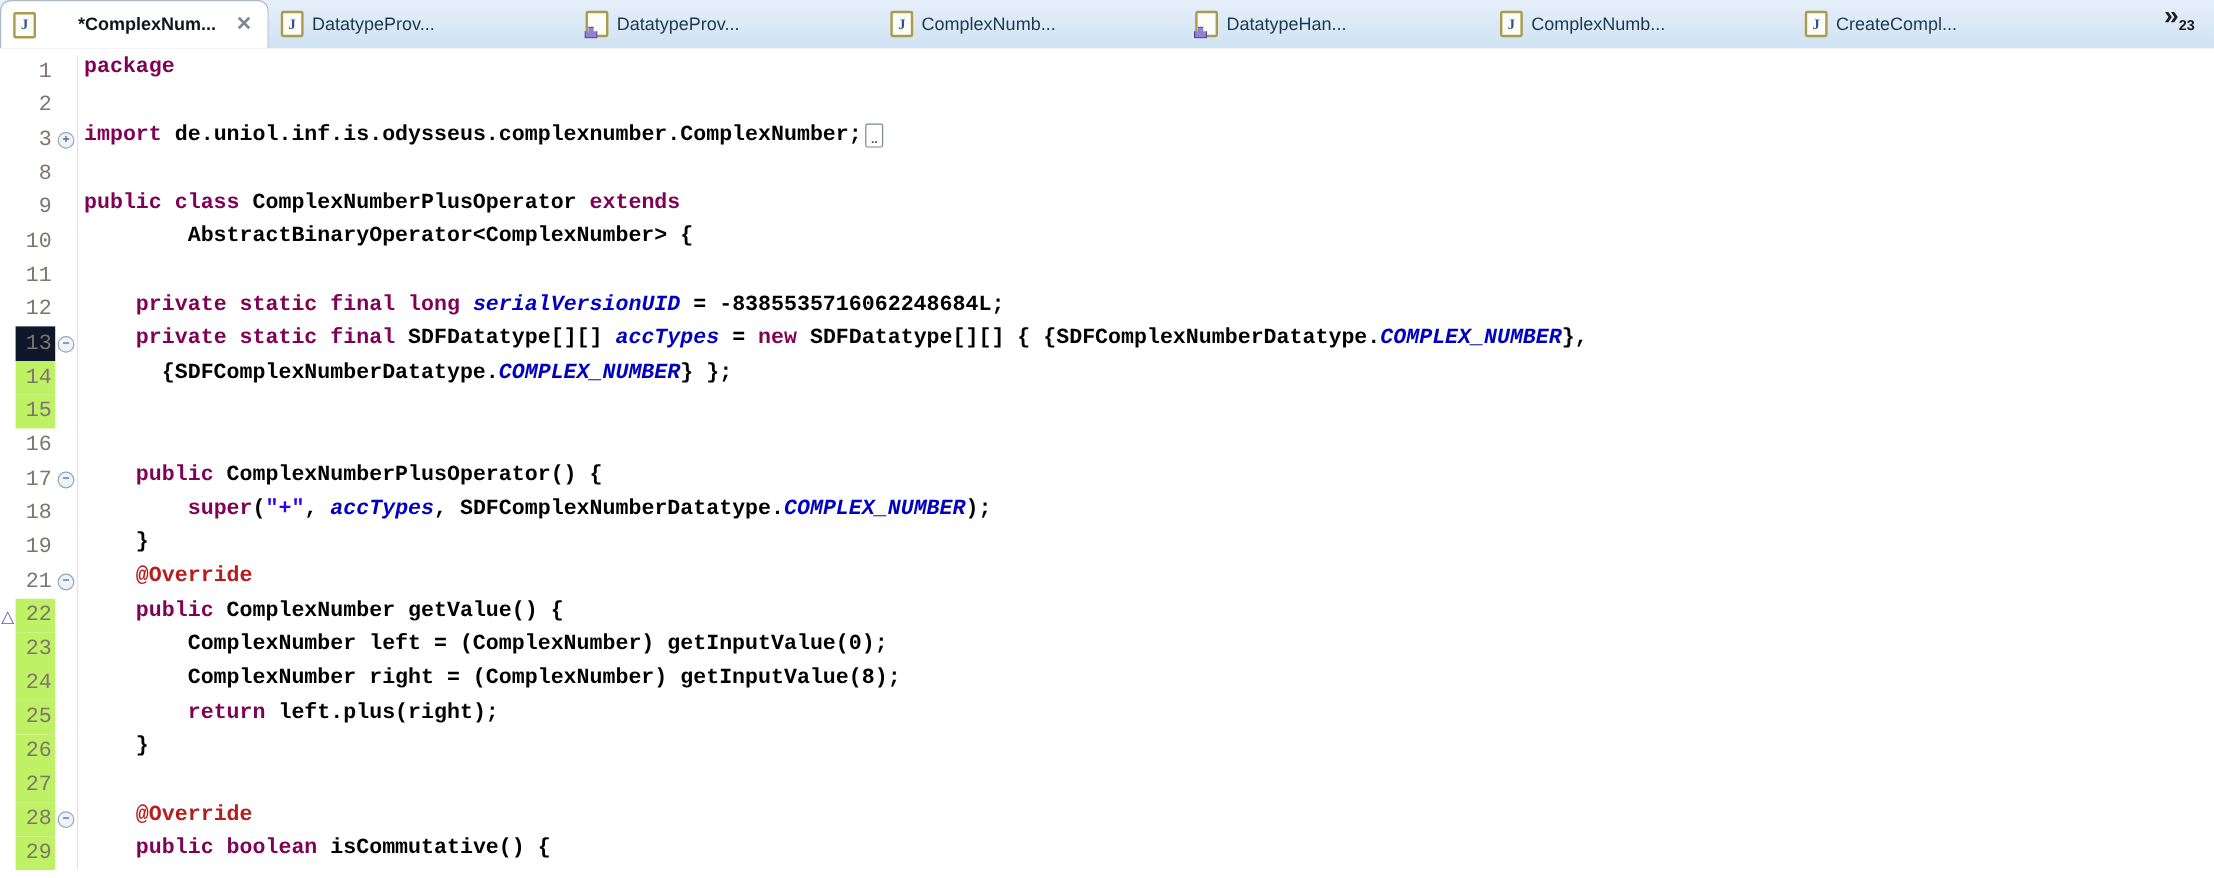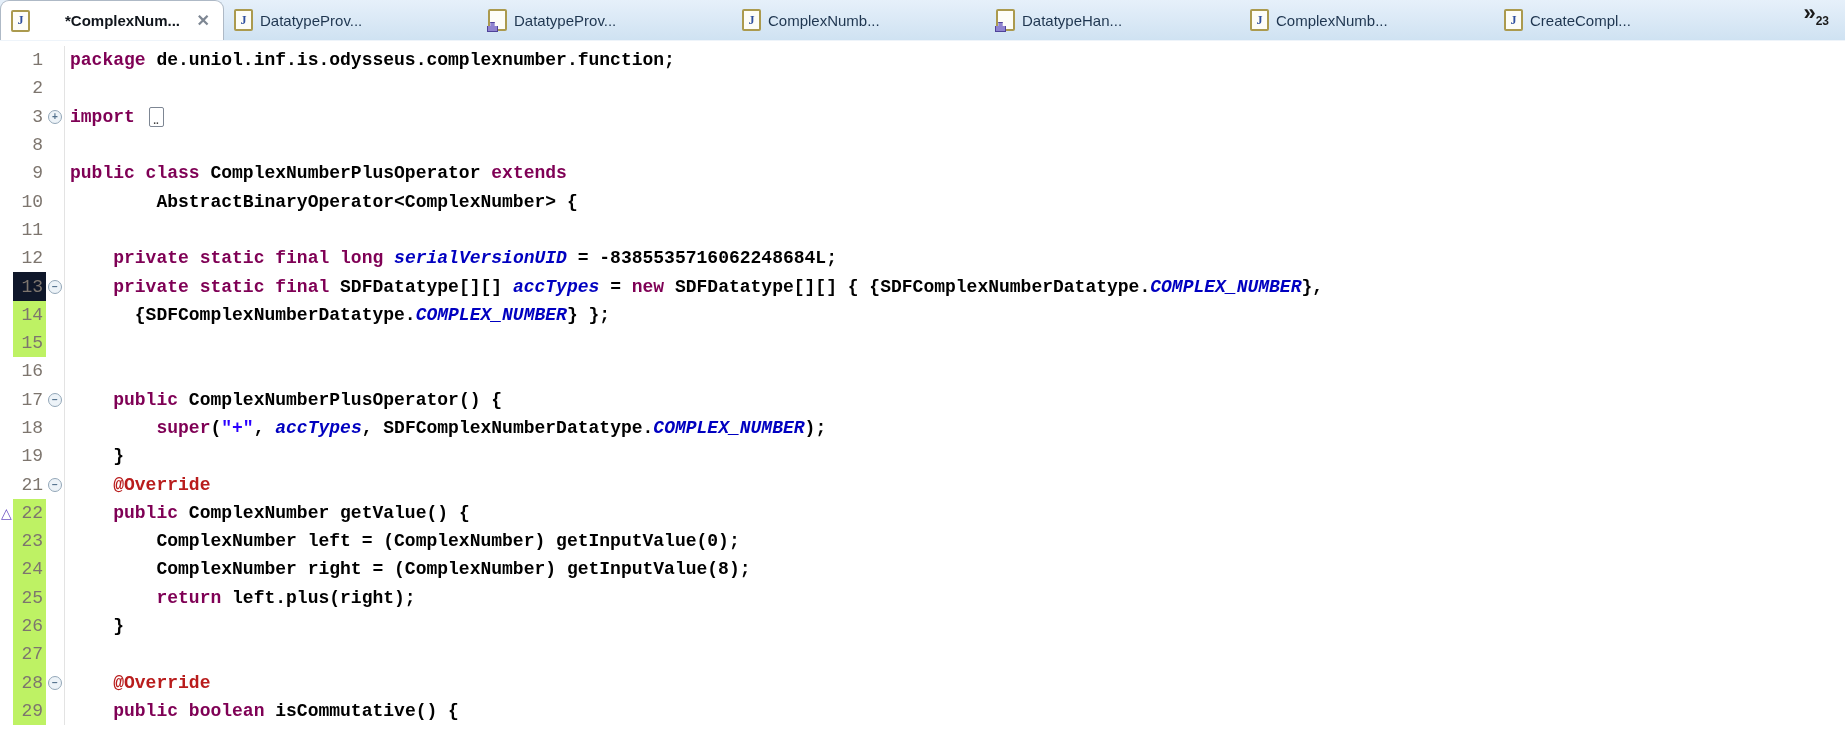--- a/index.html
+++ b/index.html
@@ -42,21 +42,21 @@
          font-family:"Liberation Mono",monospace;font-size:18px;color:#7d756e;height:100%;
          display:flex;align-items:center;justify-content:flex-end;}
   .diff-pink{background:#0f172a;}
   .diff-lav{background:#bef264;}
   .cell-fold{width:19px;flex:0 0 auto;height:100%;display:flex;align-items:center;
          justify-content:flex-start;padding-left:2px;box-sizing:border-box;
          border-right:1px solid #e3e3e3;}
   .foldc{width:12px;height:12px;border:1px solid #93a7b8;border-radius:50%;background:#edf3f8;
          color:#52708c;font:700 10px/11px "Liberation Sans",sans-serif;text-align:center;}
   .cell-code{flex:1;padding-left:5px;font-family:"Liberation Mono",monospace;font-size:18px;
-         font-weight:700;white-space:pre;color:#000;display:flex;align-items:center;height:100%;}
+         font-weight:700;white-space:pre;color:#000;display:flex;height:100%;}
   .seg{white-space:pre;}
   .seg-kw{color:#7f0055;}
   .seg-pl{color:#000000;}
   .seg-sf{color:#0000c0;font-style:italic;}
   .seg-st{color:#2a00ff;}
   .seg-an{color:#b91c1c;}
   .fold-box{display:inline-flex;align-items:flex-end;justify-content:center;width:13px;height:18px;
          border:1px solid #7d8693;border-radius:2px;background:#fff;margin-left:3px;
          font:700 10px/10px "Liberation Sans",sans-serif;color:#444;}
 </style>
@@ -111,35 +111,35 @@
       <div class="overflow-btn">
       <span class="ovf-chev">»</span>
       <span class="ovf-count">23</span>
     </div>
   </div>
   <div class="editor" id="editor">
       <div class="row">
         <div class="cell-marker"></div>
         <div class="cell-num">1</div>
         <div class="cell-fold"></div>
-        <div class="cell-code"><span class="seg seg-kw">package </span><span class="seg seg-pl">de.uniol.inf.is.odysseus.complexnumber.function;</span></div>
+        <div class="cell-code"><span class="seg seg-kw">package </span></div>
       </div>
       <div class="row">
         <div class="cell-marker"></div>
         <div class="cell-num">2</div>
         <div class="cell-fold"></div>
         <div class="cell-code"></div>
       </div>
       <div class="row">
         <div class="cell-marker"></div>
         <div class="cell-num">3</div>
         <div class="cell-fold">
           <span class="foldc">+</span>
         </div>
-        <div class="cell-code"><span class="seg seg-kw">import </span><span class="fold-box">..</span></div>
+        <div class="cell-code"><span class="seg seg-kw">import </span><span class="seg seg-pl">de.uniol.inf.is.odysseus.complexnumber.ComplexNumber;</span><span class="fold-box">..</span></div>
       </div>
       <div class="row">
         <div class="cell-marker"></div>
         <div class="cell-num">8</div>
         <div class="cell-fold"></div>
         <div class="cell-code"></div>
       </div>
       <div class="row">
         <div class="cell-marker"></div>
         <div class="cell-num">9</div>

